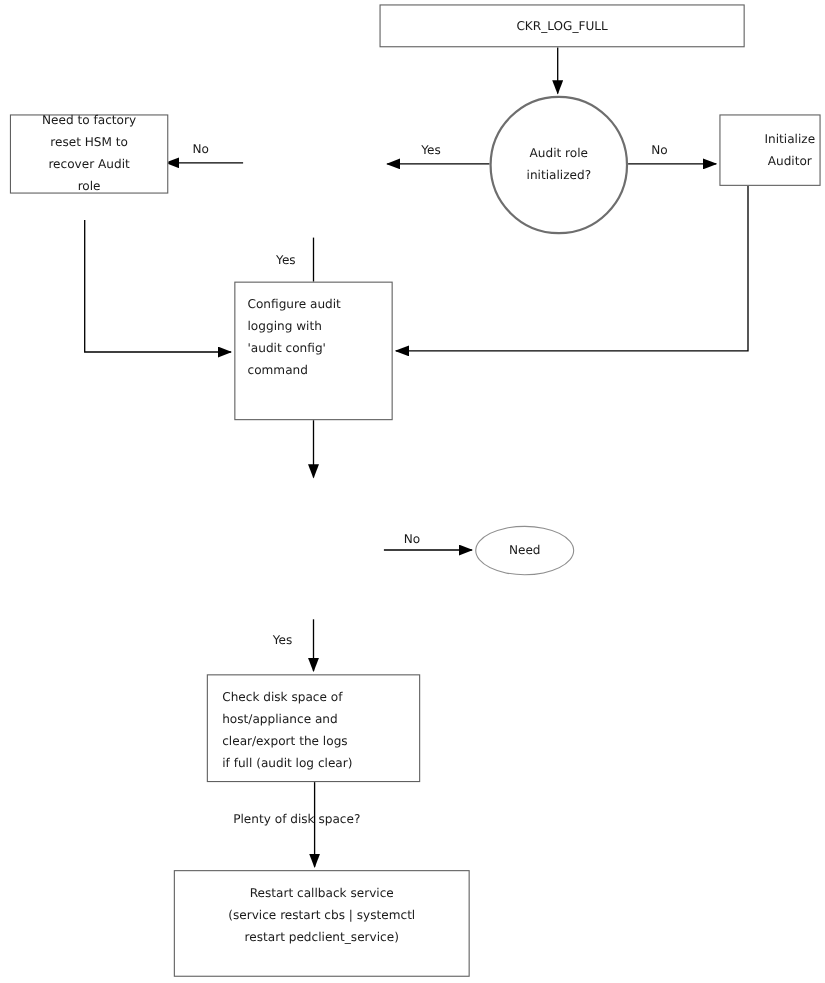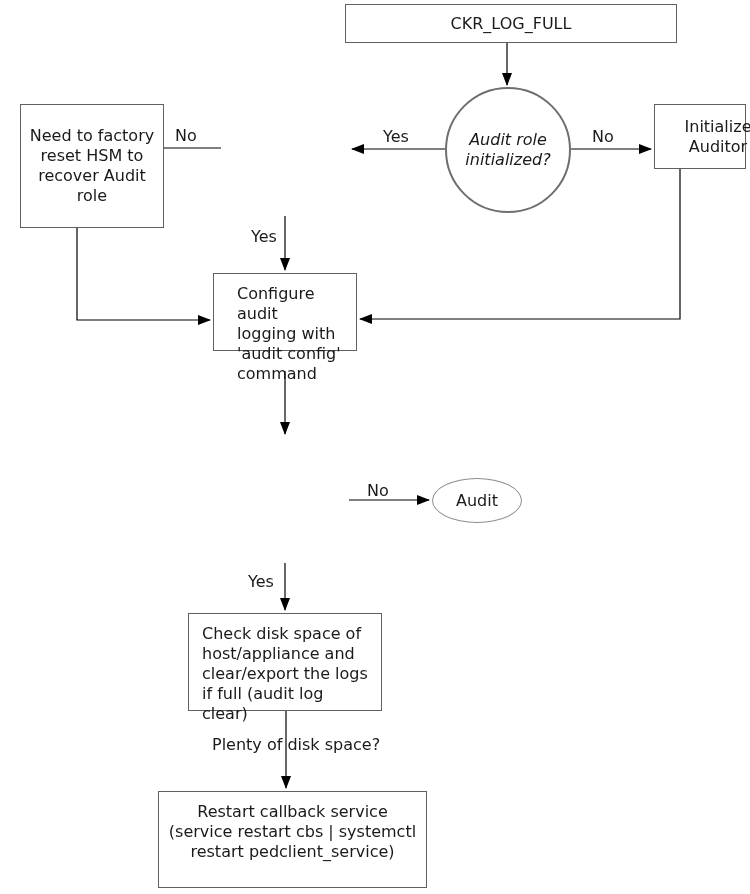--- a/index.html
+++ b/index.html
@@ -11,21 +11,21 @@
     --bg: #ffffff;
   }
   * { margin: 0; padding: 0; box-sizing: border-box; }
   body { background: #fff; font-family: "DejaVu Sans", "Liberation Sans", sans-serif; }
   .canvas {
     position: relative;
     width: 750px;
     height: 894px;
     background: var(--bg);
     color: var(--text);
-    font-size: 16px;
+    font-size: 11px;
     line-height: 20px;
     overflow: hidden;
   }
   .edges { position: absolute; left: 0; top: 0; width: 750px; height: 894px; }
   .node {
     position: absolute;
     border: 1px solid var(--node-border);
     background: var(--bg);
     display: flex;
     align-items: center;
@@ -81,39 +81,39 @@
       <path d="M680,169 L680,319 L360,319" marker-end="url(#arrow)"></path>
       <path d="M285,371 L285,434" marker-end="url(#arrow)"></path>
       <path d="M349,500 L429,500" marker-end="url(#arrow)"></path>
       <path d="M285,563 L285,610" marker-end="url(#arrow)"></path>
       <path d="M286,711 L286,788" marker-end="url(#arrow)"></path>
     </g>
   </svg>
 
   <div class="node" style="left:345px; top:4px; width:332px; height:39px;">CKR_LOG_FULL</div>
 
-  <div class="circle" style="left:445px; top:87px; width:126px; height:126px;font-style:italic;">Audit role
+  <div class="circle" style="left:445px; top:87px; width:126px; height:126px;">Audit role
 initialized?</div>
 
   <div class="node" style="left:654px; top:104px; width:92px; height:65px;padding-left:36px;">Initialize
 Auditor</div>
 
 
-  <div class="node" style="left:20px; top:104px; width:144px; height:124px;">Need to factory
+  <div class="node" style="left:9px; top:104px; width:144px; height:72px;">Need to factory
 reset HSM to
 recover Audit
 role</div>
 
-  <div class="node left topalign" style="left:213px; top:273px; width:144px; height:78px; padding:10px 0 0 23px;">Configure audit
+  <div class="node left topalign" style="left:213px; top:256px; width:144px; height:126px; padding:10px 0 0 11px;">Configure audit
 logging with
 'audit config'
 command</div>
 
 
-  <div class="ellipse" style="left:432px; top:478px; width:90px; height:45px;">Audit</div>
+  <div class="ellipse" style="left:432px; top:478px; width:90px; height:45px;">Need</div>
 
   <div class="node left topalign" style="left:188px; top:613px; width:194px; height:98px; padding:10px 12px 0 13px;">Check disk space of
 host/appliance and
 clear/export the logs
 if full (audit log clear)</div>
 
   <div class="node topalign" style="left:158px; top:791px; width:269px; height:97px; padding-top:10px;">Restart callback service
 (service restart cbs | systemctl
 restart pedclient_service)</div>
 

